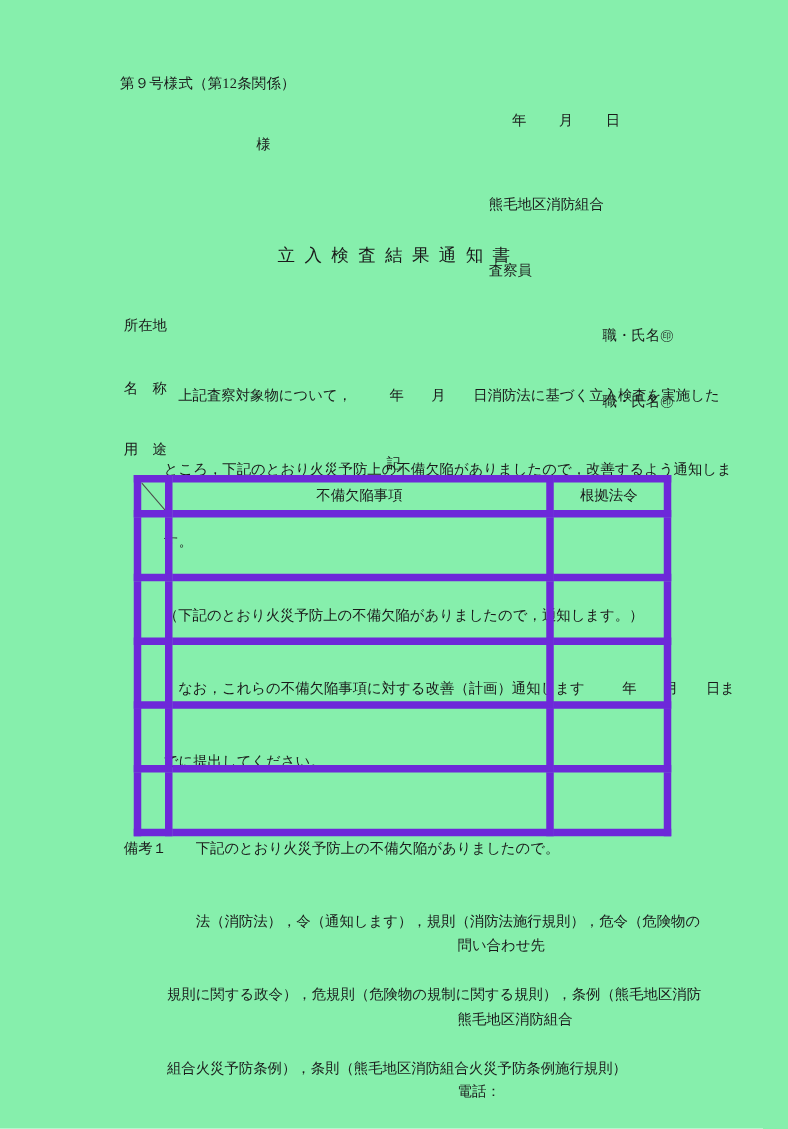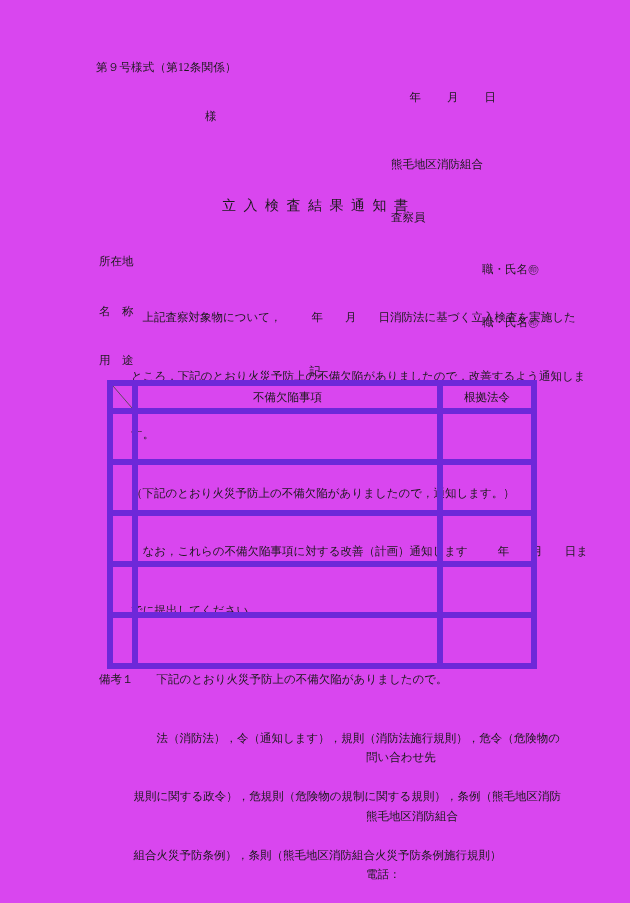--- a/index.html
+++ b/index.html
@@ -9,21 +9,21 @@
     background: #ffffff;
   }
   body {
     font-family: "Liberation Serif", "DejaVu Serif", serif;
     color: #1a1a1a;
   }
   .page {
     position: relative;
     width: 630px;
     height: 903px;
-    background: #d946ef;
+    background: #86efac;
     overflow: hidden;
   }
 
   
   .t {
     position: absolute;
     white-space: pre;
     font-size: 11.5px;
     line-height: 1.0;
     letter-spacing: 0.2px;

